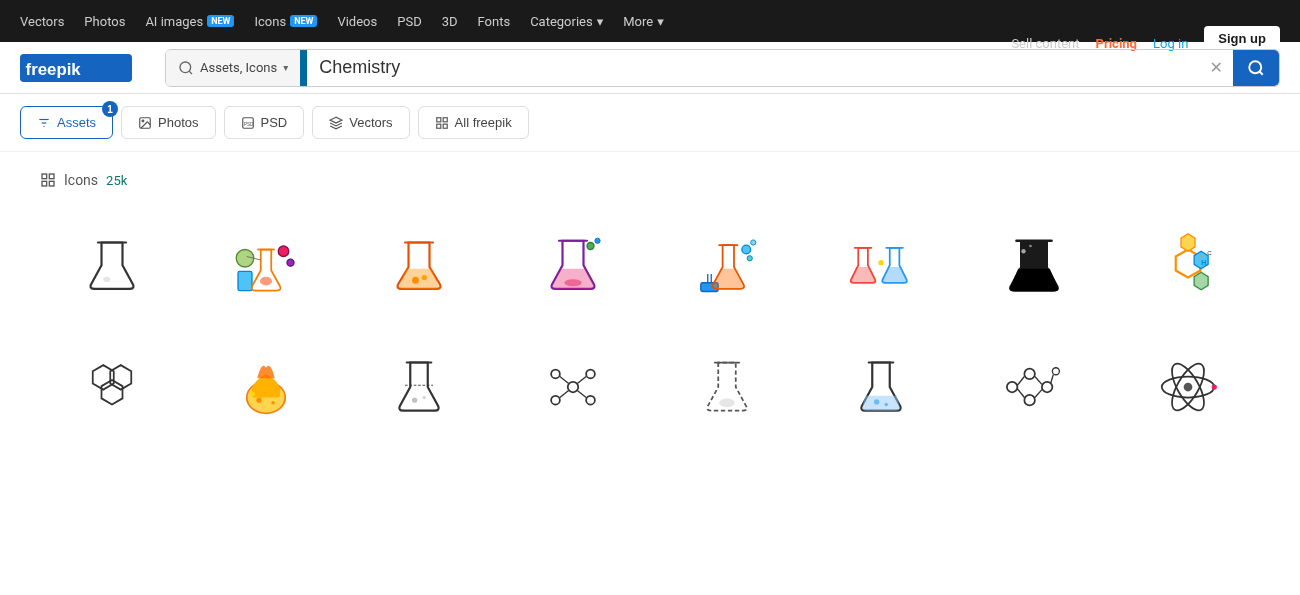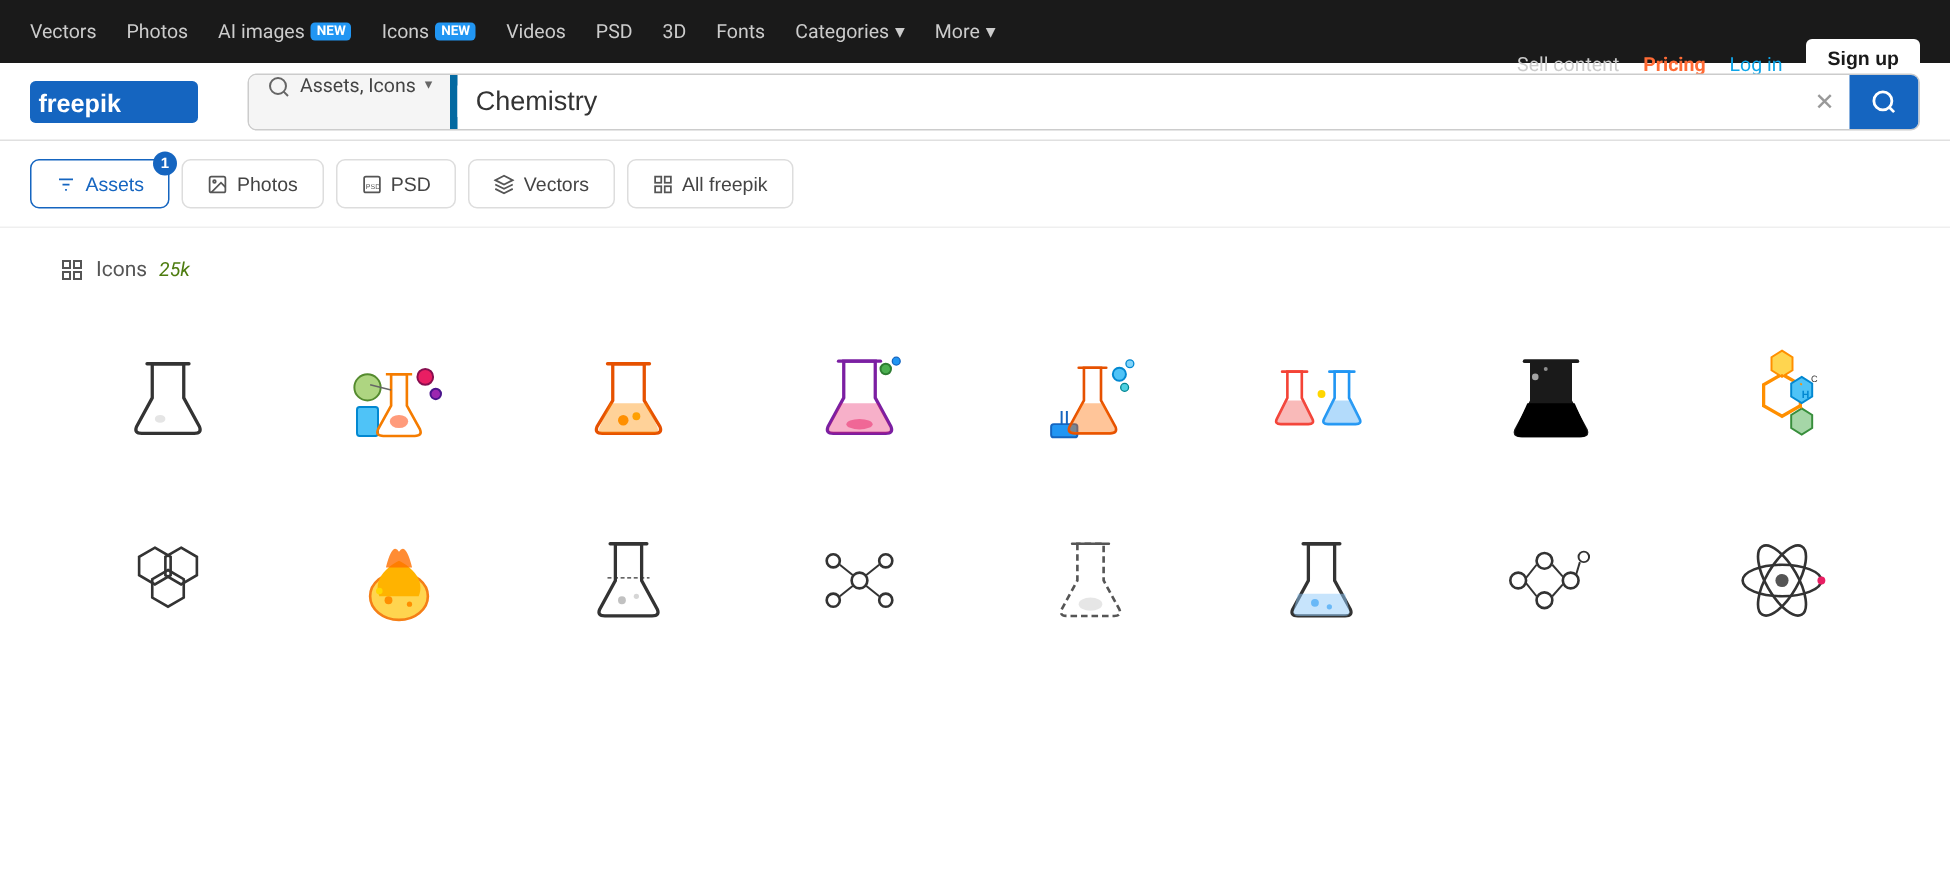--- a/index.html
+++ b/index.html
@@ -68,24 +68,24 @@
       flex: 1;
       display: flex;
       align-items: center;
       border: 1.5px solid #ccc;
       border-radius: 6px;
       overflow: hidden;
       height: 38px;
     }
     .search-type-selector {
       display: flex;
-      align-items: flex-start;
+      align-items: center;
       gap: 6px;
       padding: 0 12px;
-      border-right: 5px solid #0369a1;
+      border-right: 7px solid #0369a1;
       height: 100%;
       cursor: pointer;
       background: #f5f5f5;
       font-size: 13px;
       color: #444;
       white-space: nowrap;
     }
     .chevron-down { font-size: 10px; color: #666; }
     .search-input {
       flex: 1;
@@ -175,23 +175,22 @@
     }
     .result-info {
       display: flex;
       align-items: center;
       gap: 8px;
       margin-bottom: 24px;
       color: #555;
       font-size: 14px;
     }
     .result-count {
-      color: #4d7c0f;
+      color: #0f766e;
       font-size: 13px;
-      font-style: italic;
     }
 
     
     .icon-grid {
       display: grid;
       grid-template-columns: repeat(8, 1fr);
       gap: 10px;
     }
     .icon-card {
       display: flex;

